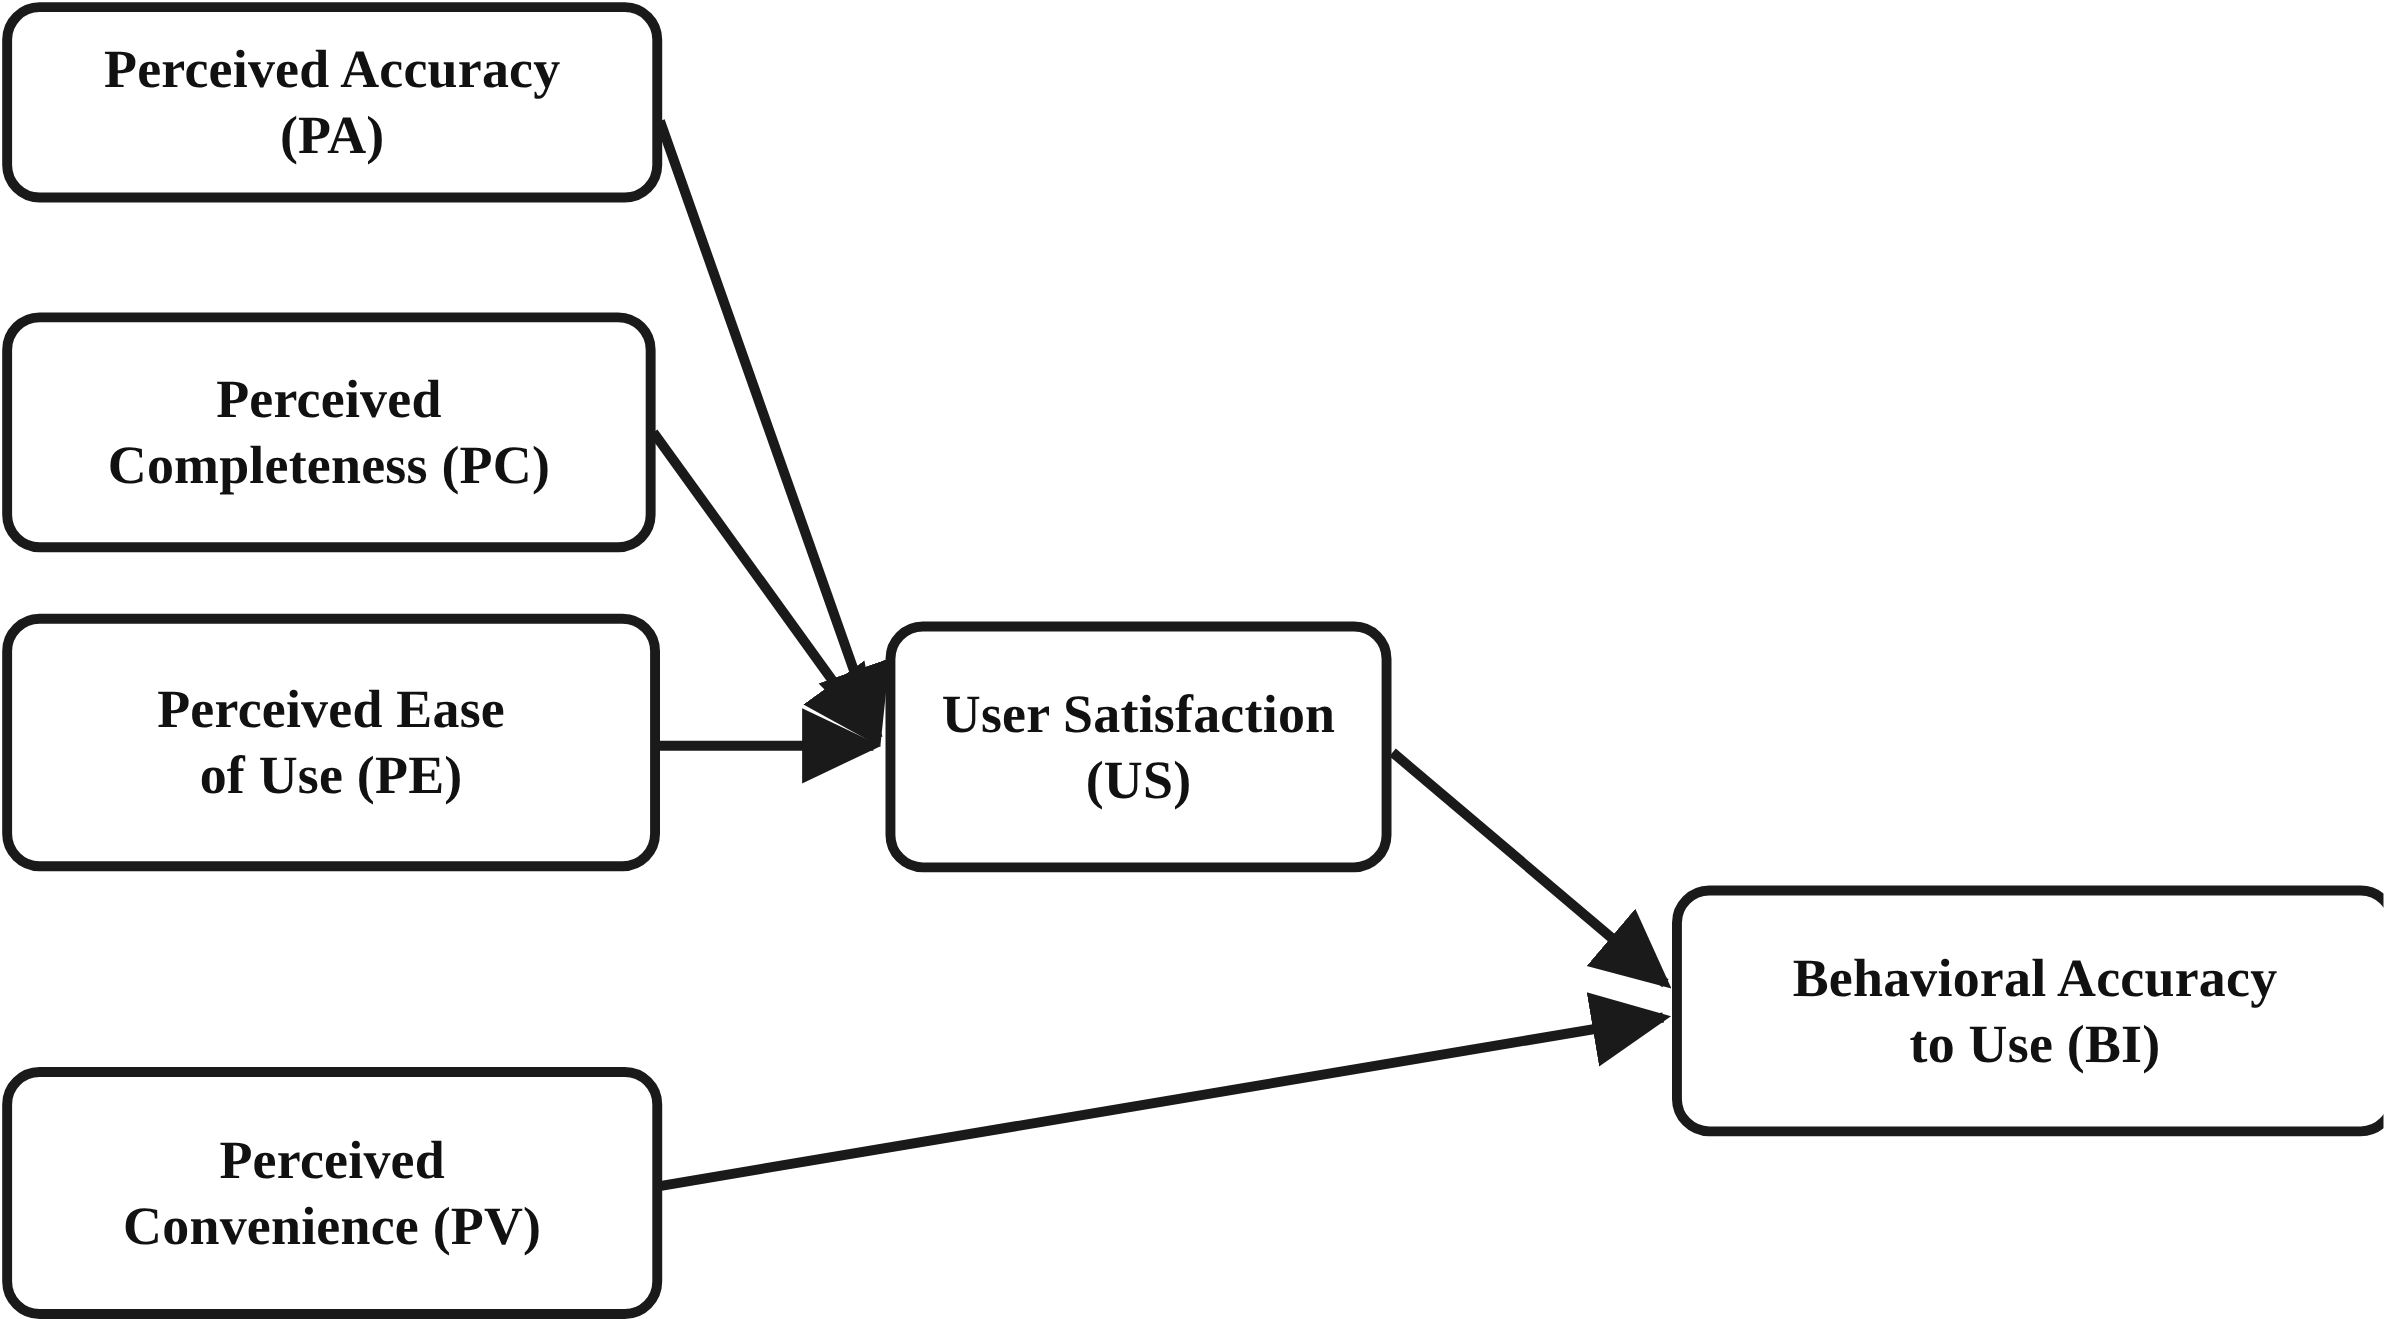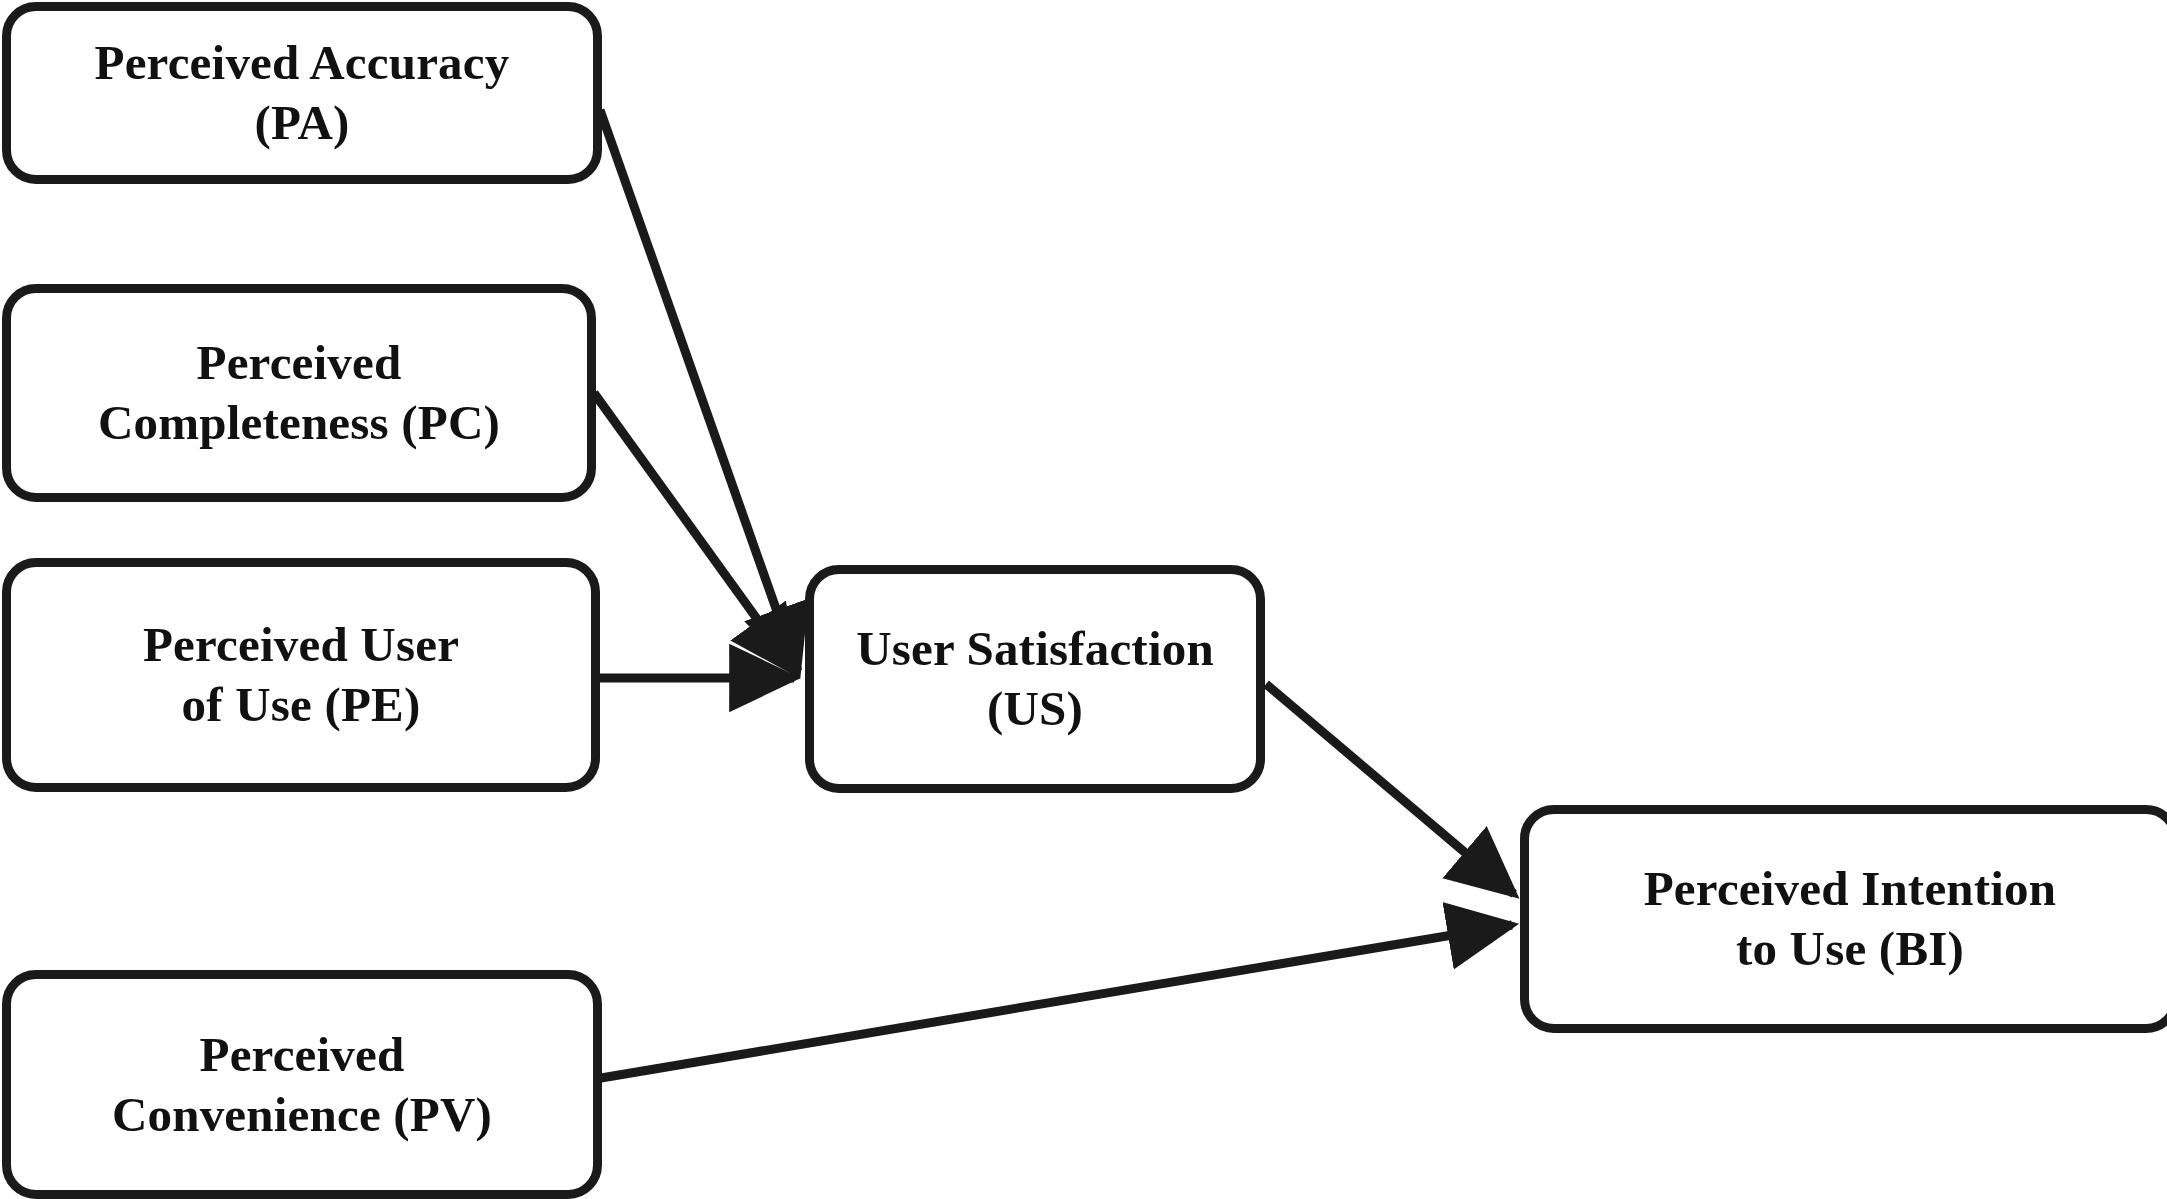--- a/index.html
+++ b/index.html
@@ -81,32 +81,32 @@
     <span class="node-label">Perceived Accuracy
 (PA)</span>
   </div>
 
   <div class="node-box" id="node-pc">
     <span class="node-label">Perceived
 Completeness (PC)</span>
   </div>
 
   <div class="node-box" id="node-pe">
-    <span class="node-label">Perceived User
+    <span class="node-label">Perceived Ease
 of Use (PE)</span>
   </div>
 
   <div class="node-box" id="node-pv">
     <span class="node-label">Perceived
 Convenience (PV)</span>
   </div>
 
   <div class="node-box" id="node-us">
     <span class="node-label">User Satisfaction
 (US)</span>
   </div>
 
   <div class="node-box" id="node-bi">
-    <span class="node-label">Perceived Intention
+    <span class="node-label">Behavioral Accuracy
 to Use (BI)</span>
   </div>
 
 </div>
 
 </body></html>

